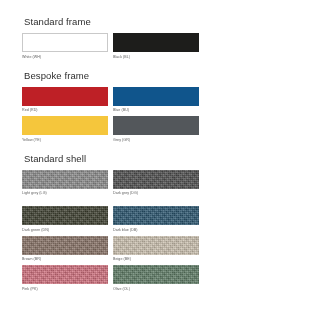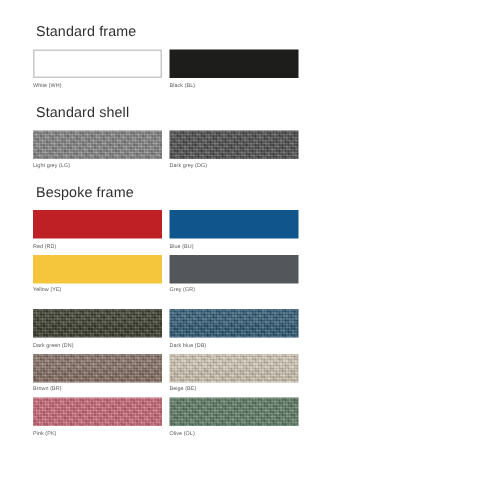--- a/index.html
+++ b/index.html
@@ -93,50 +93,50 @@
           <div class="swatch outlined" style="background: rgb(255, 255, 255);"></div>
           <div class="swatch-label">White (WH)</div>
         </div>
         <div class="swatch-cell">
           <div class="swatch" style="background: rgb(29, 29, 27);"></div>
           <div class="swatch-label">Black (BL)</div>
         </div>
       </div>
     </div>
     <div class="section">
-      <div class="section-title">Standard shell</div>
-      <div class="swatch-grid">
-        <div class="swatch-cell">
-          <div class="swatch tex" style="background: rgb(142, 142, 142);"></div>
-          <div class="swatch-label">Light grey (LG)</div>
-        </div>
-        <div class="swatch-cell">
-          <div class="swatch tex" style="background: rgb(79, 79, 79);"></div>
-          <div class="swatch-label">Dark grey (DG)</div>
-        </div>
-      </div>
-    </div>
-    <div class="section">
       <div class="section-title">Bespoke frame</div>
       <div class="swatch-grid">
         <div class="swatch-cell">
           <div class="swatch" style="background: rgb(190, 32, 38);"></div>
           <div class="swatch-label">Red (RD)</div>
         </div>
         <div class="swatch-cell">
           <div class="swatch" style="background: rgb(16, 85, 140);"></div>
           <div class="swatch-label">Blue (BU)</div>
         </div>
         <div class="swatch-cell">
           <div class="swatch" style="background: rgb(245, 198, 60);"></div>
           <div class="swatch-label">Yellow (YE)</div>
         </div>
         <div class="swatch-cell">
           <div class="swatch" style="background: rgb(83, 87, 91);"></div>
           <div class="swatch-label">Grey (GR)</div>
+        </div>
+      </div>
+    </div>
+    <div class="section">
+      <div class="section-title">Standard shell</div>
+      <div class="swatch-grid">
+        <div class="swatch-cell">
+          <div class="swatch tex" style="background: rgb(142, 142, 142);"></div>
+          <div class="swatch-label">Light grey (LG)</div>
+        </div>
+        <div class="swatch-cell">
+          <div class="swatch tex" style="background: rgb(79, 79, 79);"></div>
+          <div class="swatch-label">Dark grey (DG)</div>
         </div>
       </div>
     </div>
     <div class="section">
       <div class="swatch-grid">
         <div class="swatch-cell">
           <div class="swatch tex" style="background: rgb(62, 64, 48);"></div>
           <div class="swatch-label">Dark green (DN)</div>
         </div>
         <div class="swatch-cell">

